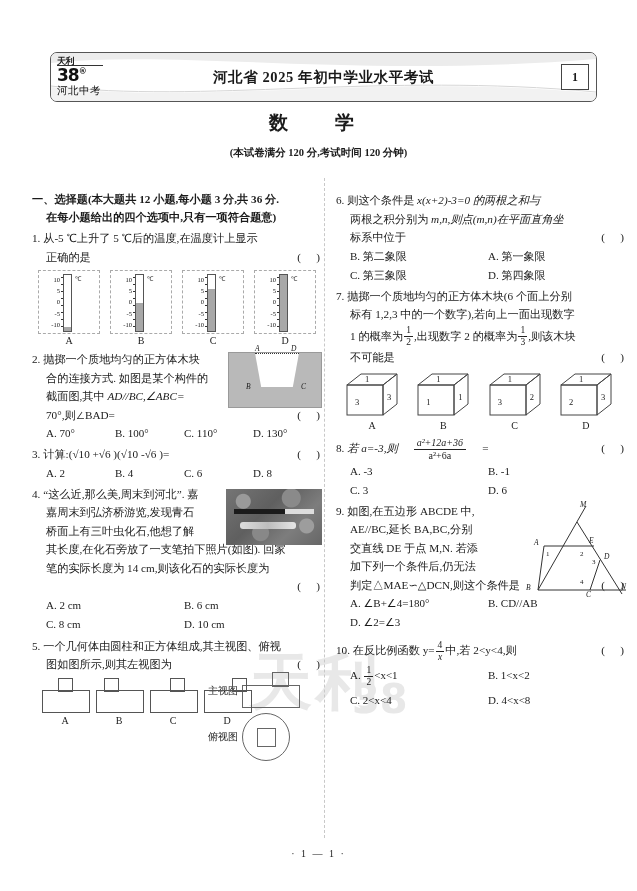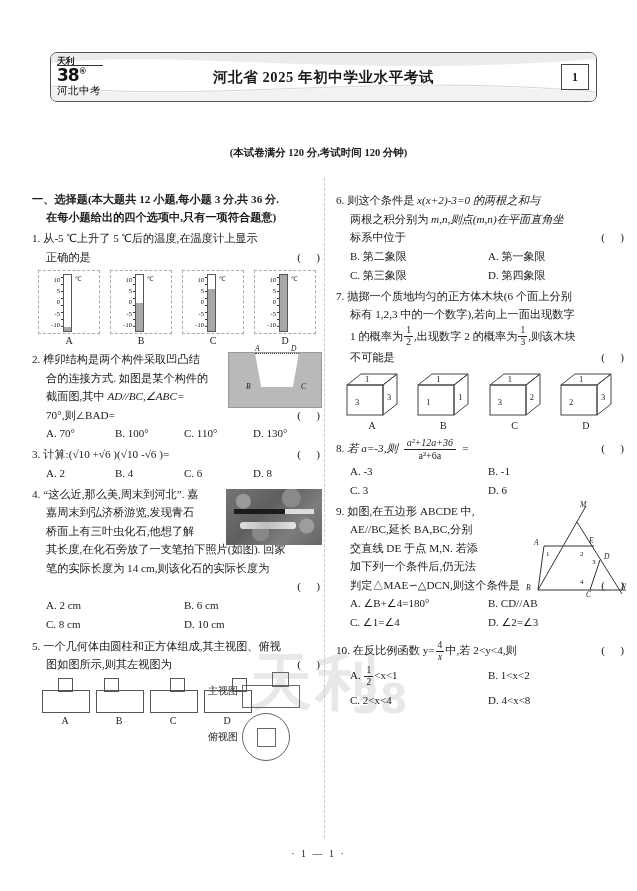--- a/index.html
+++ b/index.html
@@ -62,21 +62,21 @@
   .clr{clear:both;}
 
   .opts{display:flex;flex-wrap:wrap;font-size:11px;line-height:19px;}
   .opts .o{width:50%;}
   .opts.four-in-row .o{width:25%;}
 
   
   .frac{display:inline-block;vertical-align:middle;text-align:center;font-size:9.5px;line-height:11px;margin:0 1px;}
   .frac .num{border-bottom:1px solid #222;padding:0 2px;display:block;}
   .frac .den{display:block;padding:0 2px;}
-  .frac-b{display:inline-block;vertical-align:middle;text-align:center;font-size:10px;line-height:12px;margin:0 6px;}
+  .frac-b{display:inline-block;vertical-align:middle;text-align:center;font-size:10px;line-height:12px;margin:0 16px;}
   .frac-b .num{border-bottom:1px solid #222;padding:0 3px;display:block;}
   .frac-b .den{display:block;padding:0 3px;}
   i.v{font-style:italic;}
 
   
   .therms{display:flex;justify-content:space-between;width:278px;margin:4px 0 0 6px;}
   .therm-wrap{width:62px;text-align:center;}
   .therm{width:60px;height:62px;border:1px dashed #aaa;position:relative;background:#fff;}
   .t-scale{position:absolute;left:6px;top:3px;font-size:6.5px;line-height:11.2px;text-align:right;width:15px;color:#111;}
   .t-tube{position:absolute;left:24px;top:3px;width:7px;height:56px;border:0.8px solid #555;background:#fff;}
@@ -166,20 +166,21 @@
       <div class="logo-rule"></div>
       <div class="logo-big">
         <span>38</span><span class="sup">®</span>
       </div>
       <div class="logo-sub">河北中考</div>
     </div>
     <div class="hdr-title">河北省 2025 年初中学业水平考试</div>
     <div class="pg-badge">1</div>
   </div>
 
+  <div class="subject">数　学</div>
   <div class="examnote">(本试卷满分 120 分,考试时间 120 分钟)</div>
 
   <div class="col col-l">
 
     <div class="secthead">
       <span>一、选择题(本大题共 12 小题,每小题 3 分,共 36 分.</span>
       <span class="l2">在每小题给出的四个选项中,只有一项符合题意)</span>
     </div>
 
     <div class="q">
@@ -304,21 +305,21 @@
       <div class="mortise">
         <div class="notch"></div>
         <div class="dash"></div>
         <span class="lb" style="left:26px;top:-9px">A</span>
         <span class="lb" style="left:62px;top:-9px">D</span>
         <span class="lb" style="left:17px;top:29px">B</span>
         <span class="lb" style="left:72px;top:29px">C</span>
       </div>
       <div class="qline" style="width:192px">
         <span class="qnum">2.</span>
-        <span>榫卯结构是两个构件采取凹凸结</span>
+        <span>抛掷一个质地均匀的正方体木块</span>
       </div>
       <div class="qline ind" style="width:192px">合的连接方式. 如图是某个构件的</div>
       <div class="qline ind" style="width:196px">
         <span>截面图,其中 </span><i class="v">AD//BC,∠ABC=</i>
       </div>
       <div class="qline ind">
         <span class="paren">(　)</span>
         <span>70°,则∠BAD=</span>
       </div>
       <div class="clr"></div>
@@ -570,21 +571,20 @@
       <div class="qline ind" style="width:182px">交直线 DE 于点 M,N. 若添</div>
       <div class="qline ind" style="width:182px">加下列一个条件后,仍无法</div>
       <div class="qline ind">
         <span class="paren">(　)</span>
         <span>判定△MAE∽△DCN,则这个条件是</span>
       </div>
       <div class="clr"></div>
       <div class="opts ind">
         <div class="o">A. ∠B+∠4=180°</div>
         <div class="o">B. CD//AB</div>
-        <div class="o">C. ∠1=∠4</div>
         <div class="o">D. ∠2=∠3</div>
       </div>
     </div>
 
     <div class="q" style="margin-top:5px">
       <div class="qline" style="line-height:26px">
         <span class="paren">(　)</span>
         <span class="qnum">10.</span>
         <span>在反比例函数 y=</span><span class="frac"><span class="num">4</span><span class="den" style="font-style:italic">x</span></span><span>中,若 2&lt;y&lt;4,则</span>
       </div>

